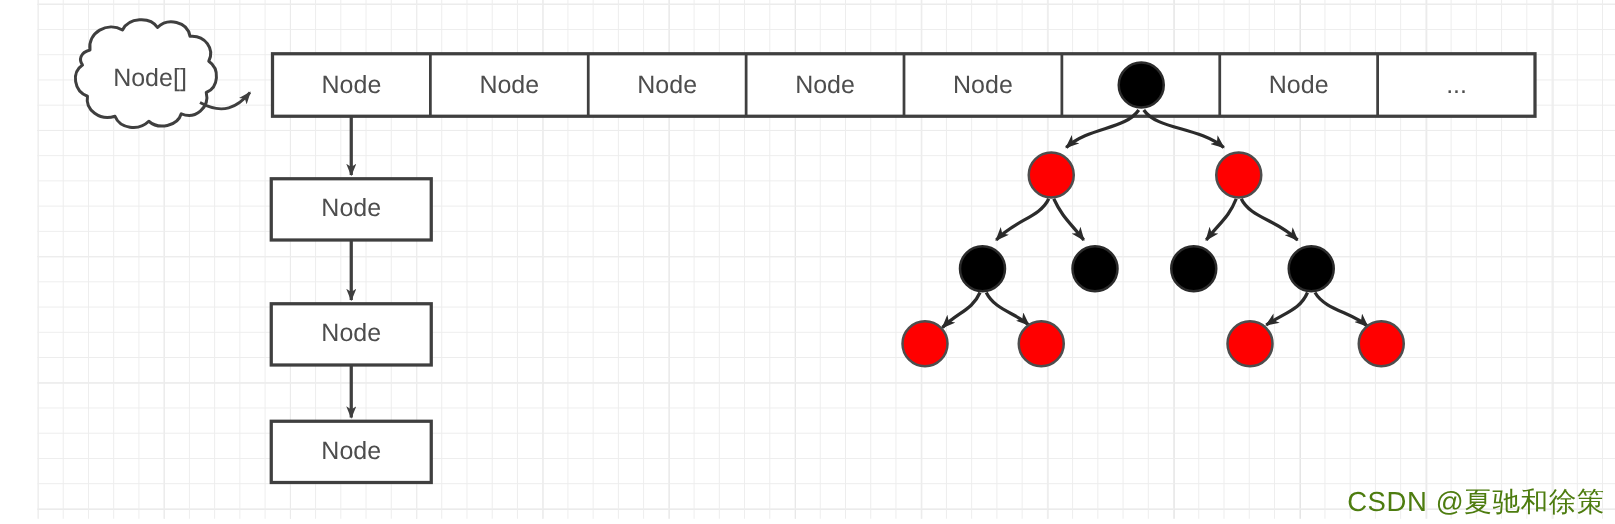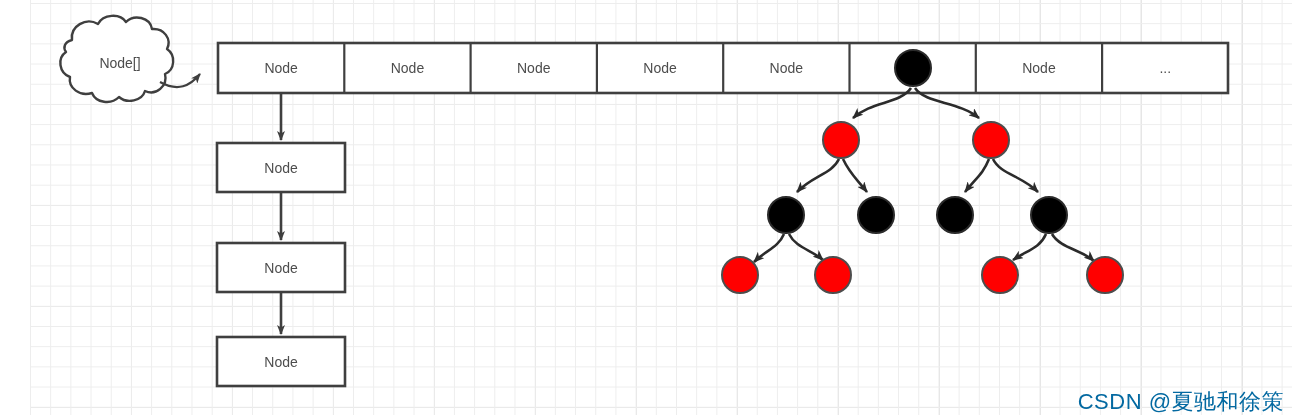--- a/index.html
+++ b/index.html
@@ -43,30 +43,30 @@
     top: 0;
     width: 1292px;
     height: 419px;
   }
   .cell-label, .box-label, .cloud-label {
     position: absolute;
     display: flex;
     align-items: center;
     justify-content: center;
     color: #4d4d4d;
-    font-size: 14px;
+    font-size: 20px;
     font-family: "Liberation Sans", sans-serif;
     white-space: nowrap;
     pointer-events: none;
   }
   .watermark {
     position: absolute;
     right: 8px;
     bottom: 2px;
-    color: #0369a1;
+    color: #4d7c0f;
     font-size: 22px;
     font-family: "Liberation Sans", sans-serif;
     letter-spacing: 0.5px;
     white-space: nowrap;
   }
 </style>
 </head>
 <body>
 
 <div id="canvas">

